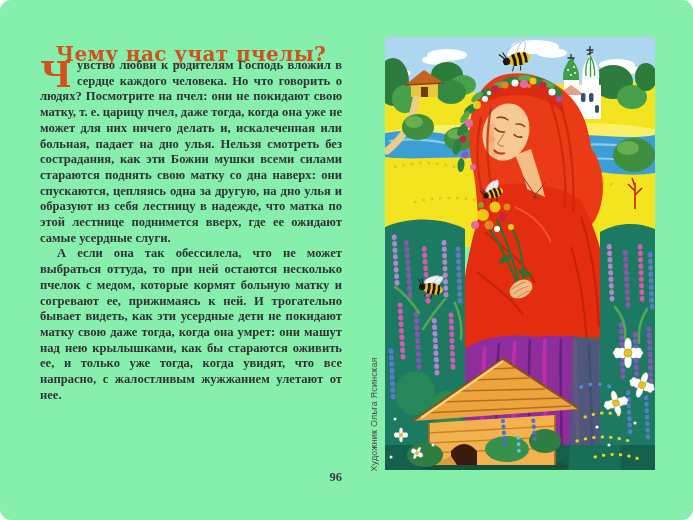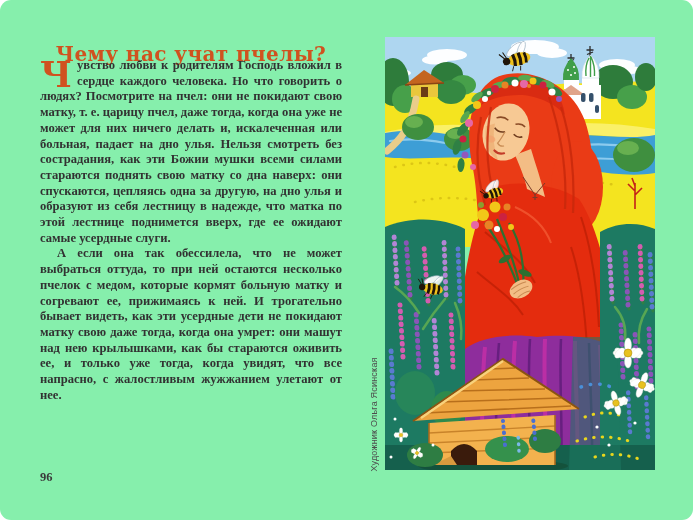--- a/index.html
+++ b/index.html
@@ -9,21 +9,21 @@
   .page-title{position:absolute;left:40px;top:29px;width:302px;text-align:center;
        font-family:"DejaVu Serif",serif;font-weight:bold;font-size:20px;
        color:#d0521f;letter-spacing:.4px;}
   .bodytext{position:absolute;left:40px;top:58px;width:302px;font-size:12.6px;
        line-height:15.7px;color:#323232;text-align:justify;font-weight:bold;
        font-family:"Liberation Serif",serif;}
   .bodytext p{margin:0;}
   .dropcap{float:left;font-size:35px;line-height:28px;padding:3px 5px 0 0;
        color:#d0521f;font-family:"DejaVu Serif",serif;font-weight:bold;}
   .p2{text-indent:17px;}
-  .pageno{position:absolute;left:40px;top:470px;width:302px;text-align:left;
+  .pageno{position:absolute;left:40px;top:470px;width:302px;text-align:right;
        font-size:12.5px;color:#3a3a3a;font-weight:bold;}
   .artist-credit{position:absolute;left:289px;top:379px;width:172px;height:13px;
        transform:rotate(-90deg);font-family:"Liberation Sans",sans-serif;
        font-size:9px;color:#4c4c4c;letter-spacing:.2px;white-space:nowrap;}
   .illo{position:absolute;left:385px;top:37px;width:270px;height:433px;}
   svg{display:block;}
 </style>
 </head>
 <body>
 

